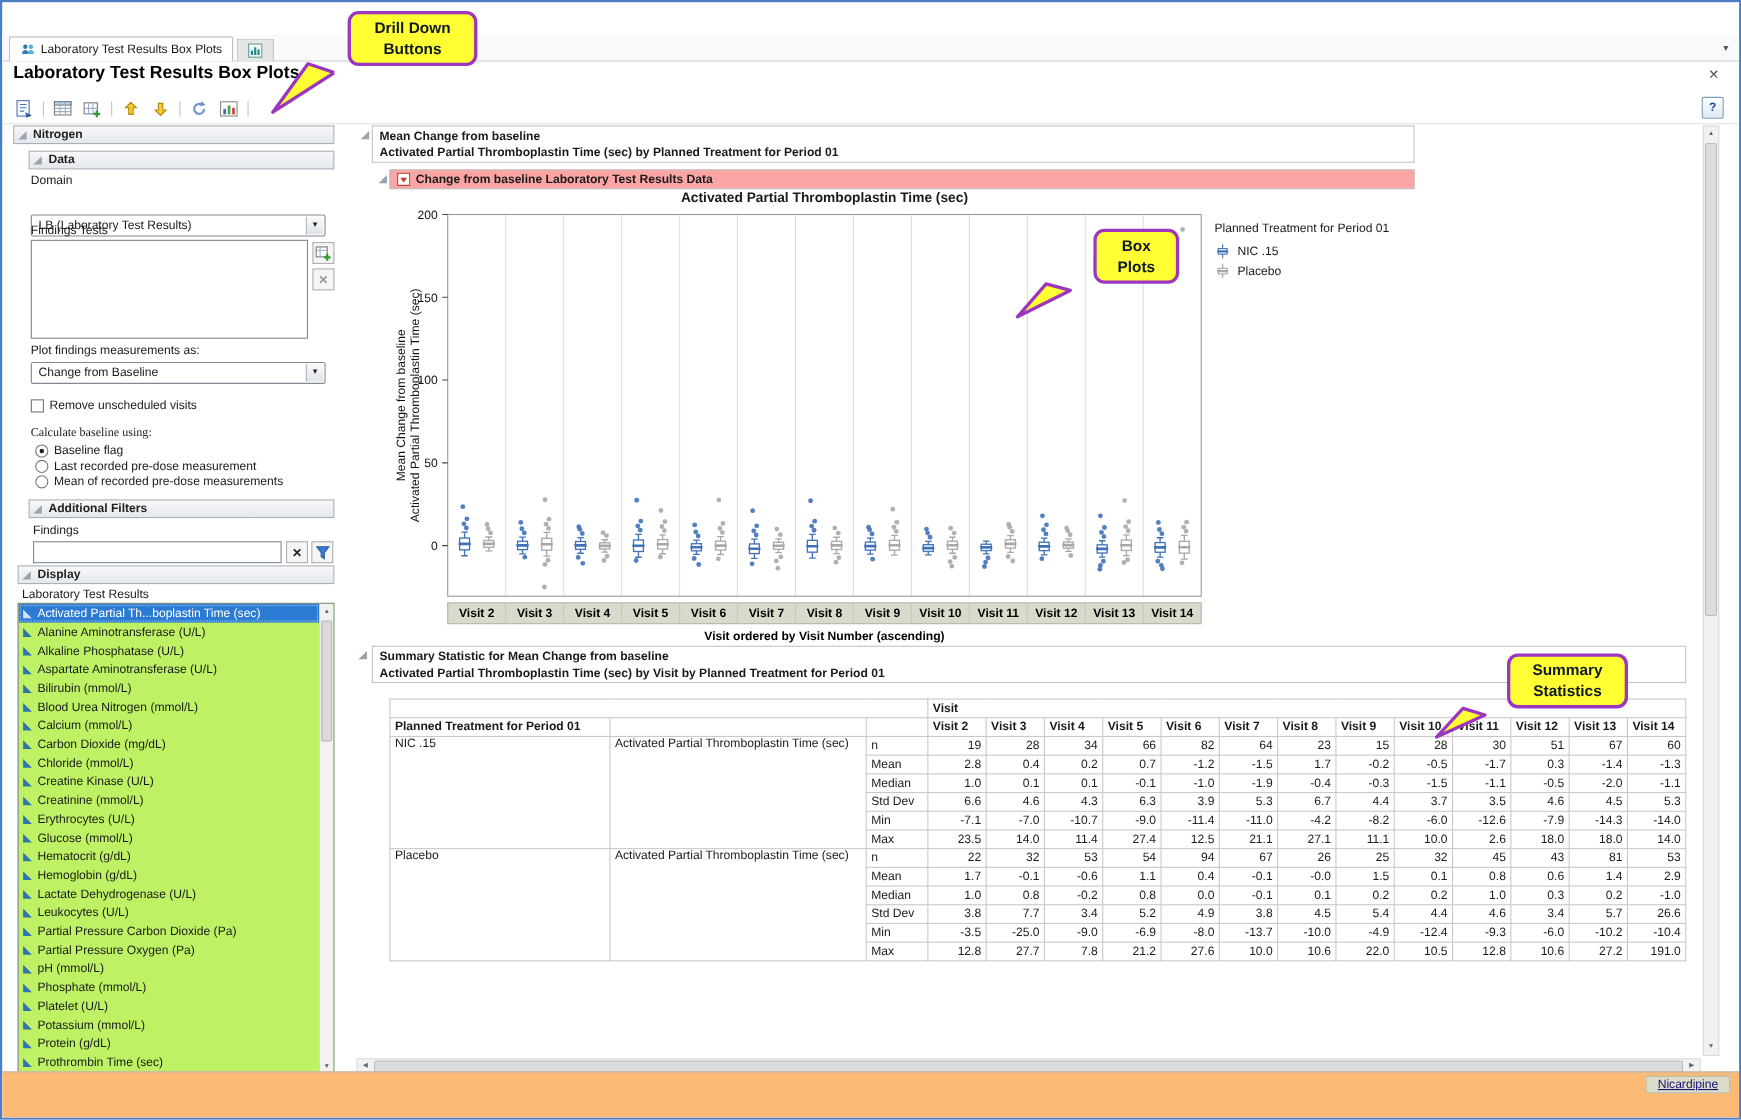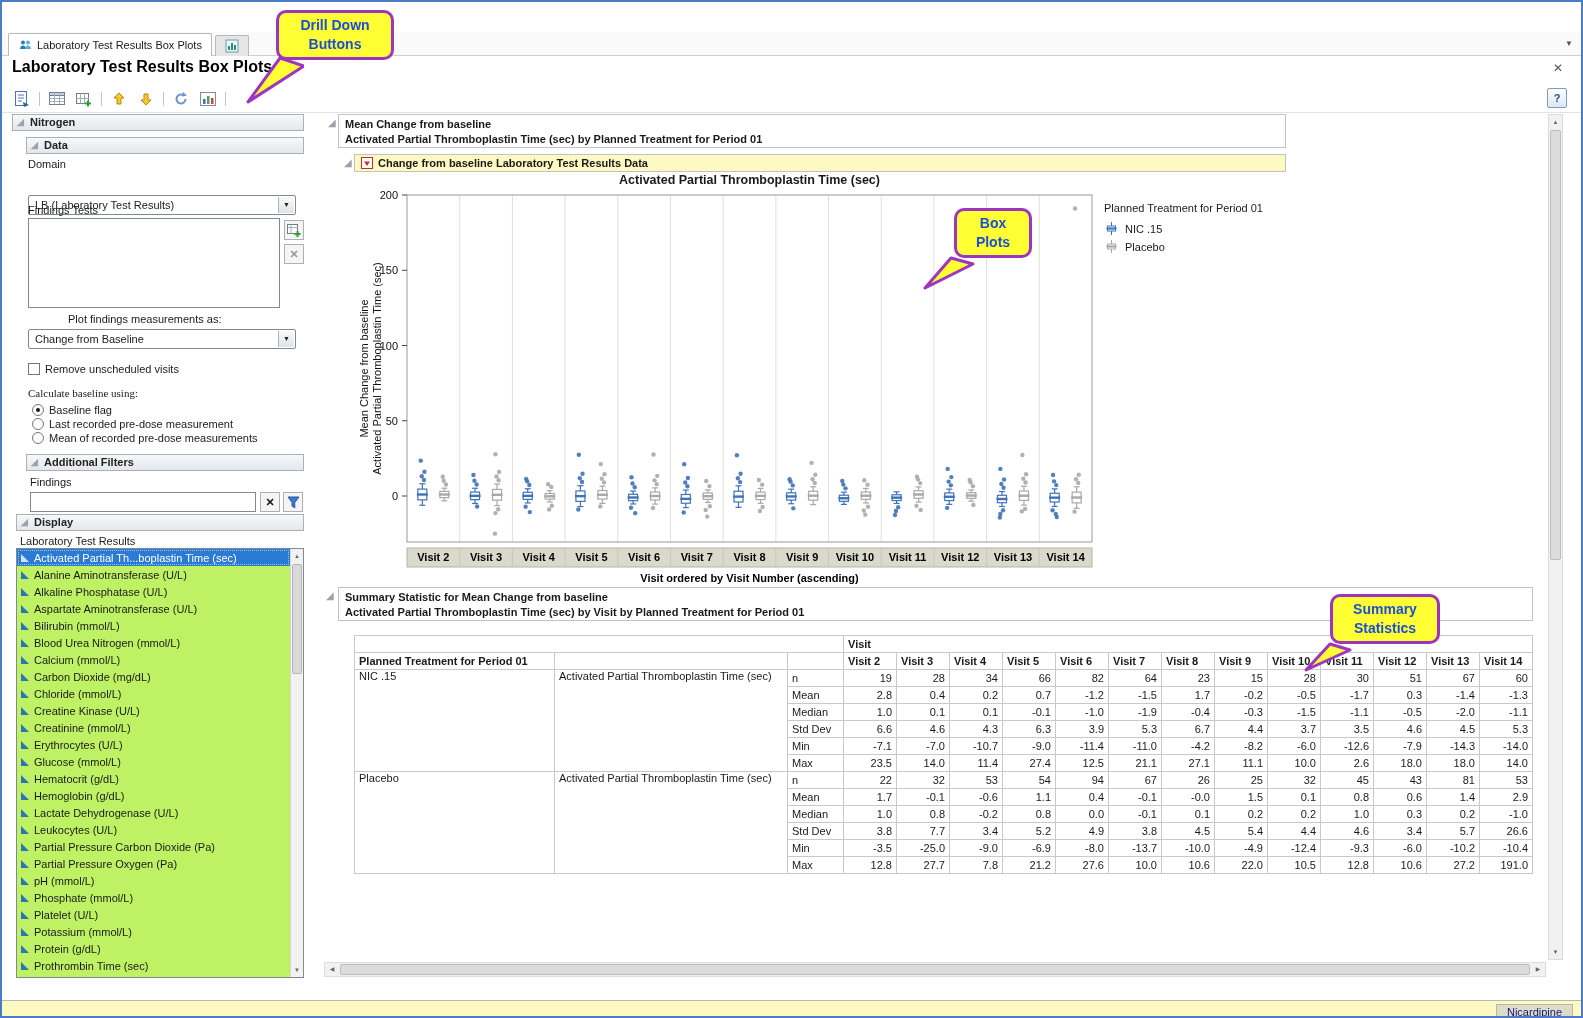--- a/index.html
+++ b/index.html
@@ -43,45 +43,45 @@
 .list-item.selected{background:#2b7bd4;color:#fff;outline:1px dotted #9cc3ef;outline-offset:-2px;}
 .list-item.selected .tri{border-bottom-color:#cfe2f8;}
 .lab-scroll{position:absolute;right:0;top:0;width:13px;height:100%;background:#f2f2f2;border-left:1px solid #d8d8d8;}
 .sb-btn{position:absolute;left:0;width:12px;height:14px;font-size:6px;color:#666;text-align:center;line-height:14px;}
 .sb-thumb{position:absolute;left:1px;top:15px;width:10px;height:110px;background:#dadada;border:1px solid #b6b6b6;border-radius:2px;}
 
 
 .main{position:absolute;left:320px;top:112px;width:1226px;height:846px;background:#fff;}
 .main-disc{position:absolute;color:#9aa4ae;font-size:10px;line-height:10px;}
 .hdr-box{position:absolute;border:1px solid #c2c2c2;background:#fff;padding:2px 6px;font-weight:bold;line-height:15px;white-space:nowrap;overflow:hidden;}
-.drill-box{position:absolute;height:18px;border:1px solid #c2c2c2;background:#fef9c3;font-weight:bold;display:flex;align-items:center;gap:5px;padding:0 6px;white-space:nowrap;}
+.drill-box{position:absolute;height:18px;border:1px solid #c2c2c2;background:#fca5a5;font-weight:bold;display:flex;align-items:center;gap:5px;padding:0 6px;white-space:nowrap;}
 .chart-title{position:absolute;left:85px;top:59px;width:685px;text-align:center;font-weight:bold;font-size:12.5px;}
 .boxplot{position:absolute;left:30px;top:74px;}
 .legend{position:absolute;left:782px;top:88px;}
 .legend-title{margin-bottom:7px;}
 .legend-item{display:flex;align-items:center;gap:6px;margin-bottom:3px;}
 .summary{position:absolute;left:32px;top:521px;border-collapse:collapse;table-layout:fixed;background:#fff;}
 .summary th,.summary td{border:1px solid #c9c9c9;height:17px;padding:0 4px;font-size:11px;white-space:nowrap;overflow:hidden;font-weight:normal;}
 .summary th{font-weight:bold;text-align:left;}
 .summary th.left,.summary td.left{text-align:left;}
 .summary td.num{text-align:right;}
 .summary td.top{vertical-align:top;}
 
 
 .vscroll{position:absolute;left:1546px;top:112px;width:15px;height:846px;background:#f1f1f1;border:1px solid #dcdcdc;}
 .vs-btn{position:absolute;left:0;width:13px;height:14px;font-size:6px;color:#666;text-align:center;line-height:14px;}
 .vs-thumb{position:absolute;left:1px;top:15px;width:11px;height:430px;background:#dcdcdc;border:1px solid #bdbdbd;border-radius:2px;}
 .hscroll{position:absolute;left:322px;top:960px;width:1222px;height:15px;background:#f1f1f1;border:1px solid #dcdcdc;}
 .hs-btn{position:absolute;top:0;width:14px;height:13px;font-size:6px;color:#666;text-align:center;line-height:13px;}
 .hs-thumb{position:absolute;left:15px;top:1px;right:15px;height:11px;background:#dcdcdc;border:1px solid #bdbdbd;border-radius:2px;}
-.statusbar{position:absolute;left:0;bottom:0;width:100%;height:16px;border-top:1px solid #b8b8b8;background:#fef9c3;margin-top:18px;}
+.statusbar{position:absolute;left:0;bottom:0;width:100%;height:42px;border-top:1px solid #b8b8b8;background:#fdba74;margin-top:18px;}
 .status-link{position:absolute;right:8px;top:3px;background:#dcdcc8;border:1px solid #b9b9a2;padding:1px 10px;text-decoration:underline;color:#14147a;}
 
 
-.callout{position:absolute;background:#ffff33;border:3px solid #9e35c0;border-radius:10px;color:#1d4ed8;font-weight:bold;font-size:14px;text-align:center;padding:3px 6px;line-height:19px;z-index:41;}
+.callout{position:absolute;background:#ffff33;border:3px solid #9e35c0;border-radius:10px;color:#0f172a;font-weight:bold;font-size:14px;text-align:center;padding:3px 6px;line-height:19px;z-index:41;margin-left:40px;}
 .tail{position:absolute;z-index:40;}
 .tail polygon{fill:#ffff33;stroke:#9e35c0;stroke-width:3;stroke-linejoin:round;}
 </style>
 </head>
 <body>
 
 <div class="screen">
 
   <div class="tabbar">
     <div class="tab tab1">
@@ -174,21 +174,21 @@
     <div class="side-btn" style="left:272px;top:106px;">
         <svg width="16" height="16">
           <rect x="1.5" y="2.5" width="10" height="9" fill="#fff" stroke="#7a7a7a"></rect>
           <path d="M1.5 5.5h10M5 2.5v9" stroke="#9ab0c8"></path>
           <path d="M11.5 9v6M8.5 12h6" stroke="#2f9e2f" stroke-width="2"></path>
         </svg>
       </div>
     <div class="side-btn" style="left:272px;top:130px;color:#9a9a9a;font-weight:bold;">
         <span>✕</span>
       </div>
-    <div class="s-label" style="left:16px;top:199px;margin-left:40px;">Plot findings measurements as:</div>
+    <div class="s-label" style="left:16px;top:199px;">Plot findings measurements as:</div>
     <div class="combo" style="left:16px;top:215px;width:268px;">
       <span>Change from Baseline</span>
       <span class="arrow-box">▼</span>
     </div>
     <div class="opt-row" style="left:16px;top:249px;">
         <span class="checkbox"></span>
         <span>Remove unscheduled visits</span>
       </div>
     <div class="s-label" style="left:16px;top:273px;font-family:Liberation Serif, serif;">Calculate baseline using:</div>
     <div class="opt-row" style="left:20px;top:290px;align-items:center;">

